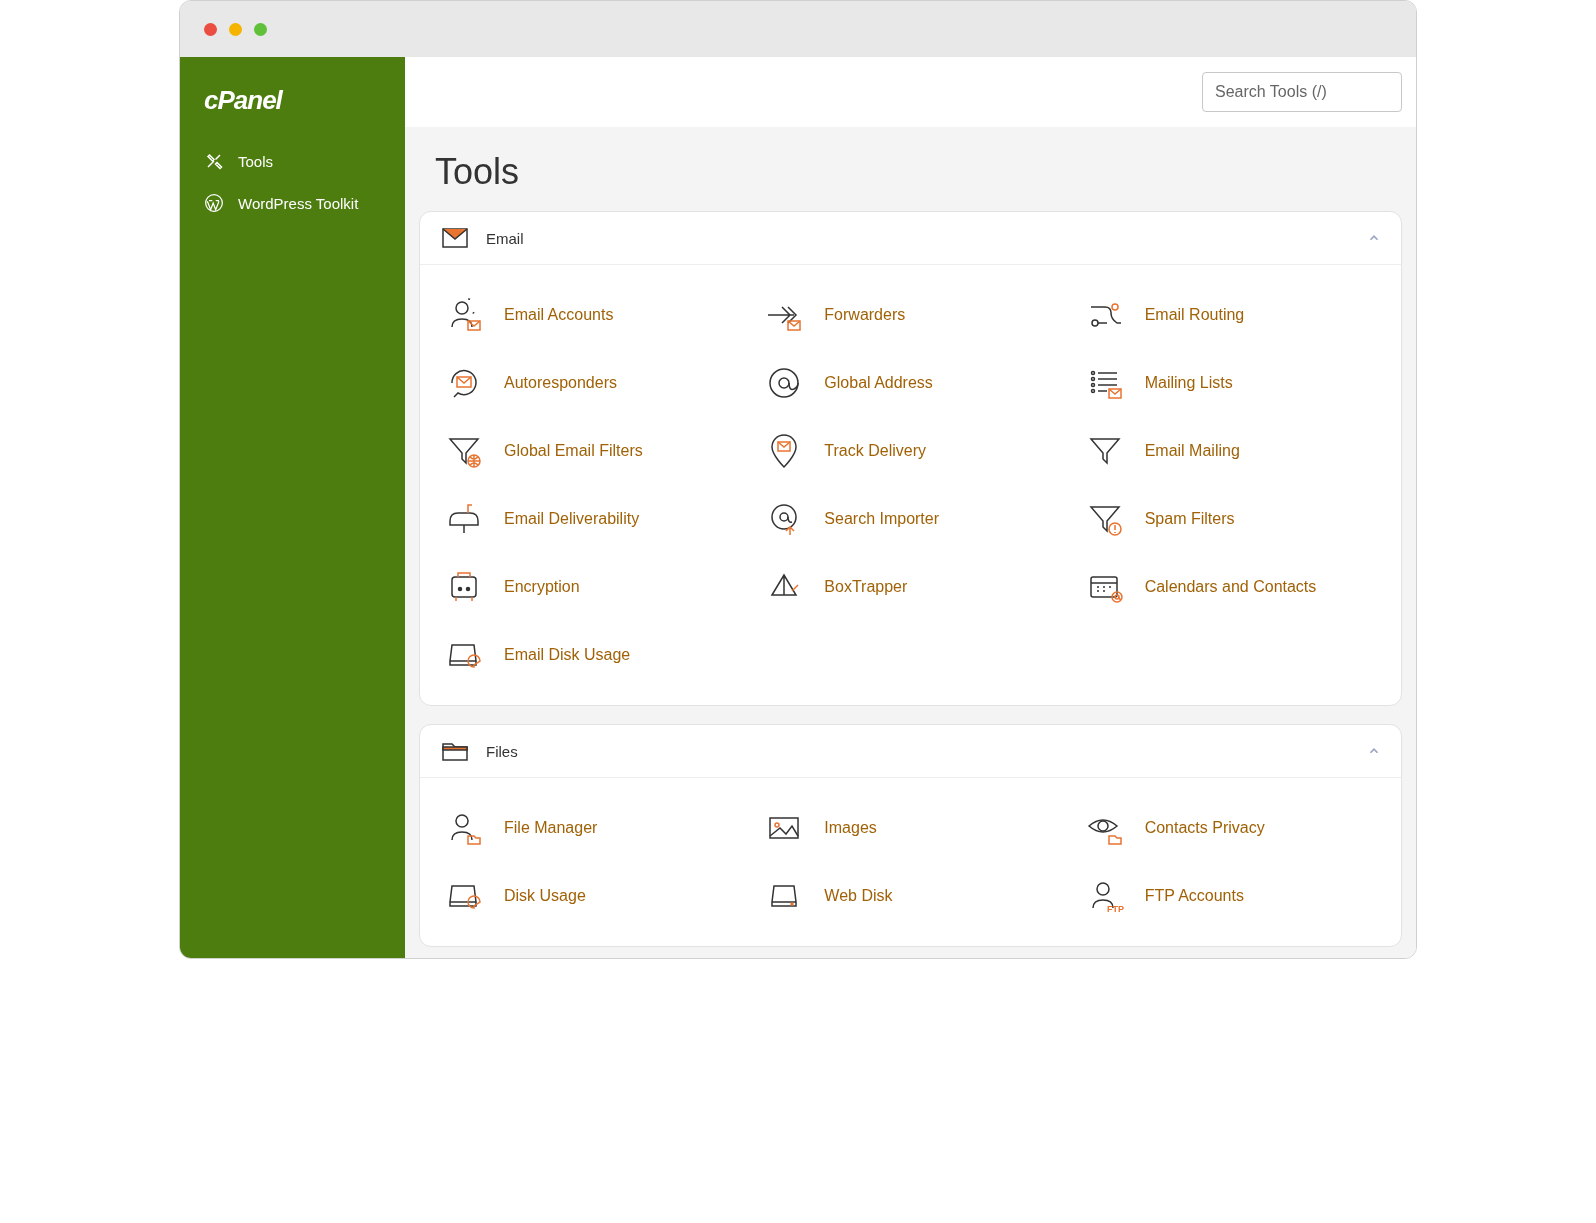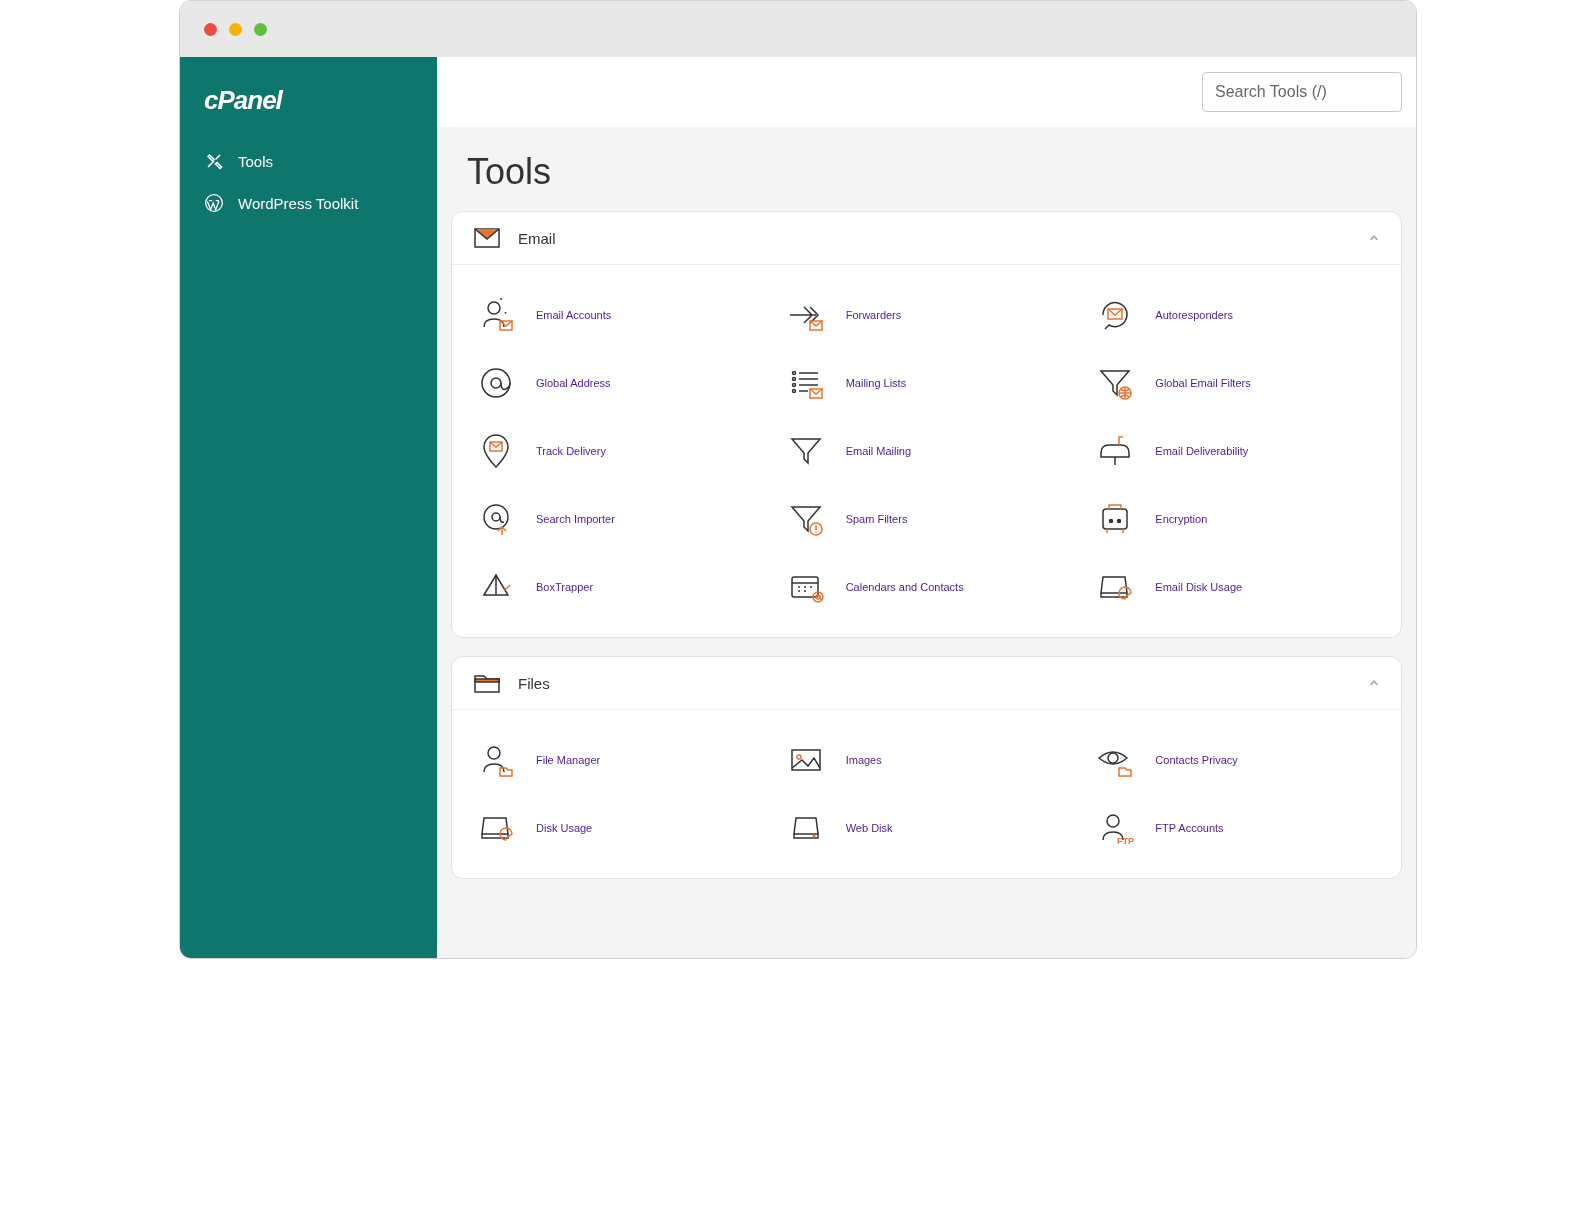--- a/index.html
+++ b/index.html
@@ -4,37 +4,37 @@
 <style>
 * { box-sizing: border-box; margin: 0; padding: 0; }
 body { font-family: -apple-system, "Helvetica Neue", Arial, sans-serif; background: #fff; }
 .window { width: 1238px; height: 959px; margin: 0 auto; border: 1px solid #d0d0d0; border-radius: 12px; overflow: hidden; background: #fff; position: relative; }
 .titlebar { height: 56px; background: #e8e8e8; display: flex; align-items: center; padding-left: 24px; gap: 12px; }
 .dot { width: 13px; height: 13px; border-radius: 50%; }
 .dot.r { background: #ec4d42; }
 .dot.y { background: #f5b400; }
 .dot.g { background: #60c03a; }
 .body { display: flex; height: calc(100% - 56px); }
-.sidebar { width: 257px; background: #0f766e; color: #fff; padding-top: 18px; flex-shrink: 0; }
+.sidebar { width: 225px; background: #4d7c0f; color: #fff; padding-top: 18px; flex-shrink: 0; }
 .logo { color: #fff; font-size: 26px; font-weight: 700; font-style: italic; padding: 10px 24px 24px 24px; letter-spacing: -1px; }
 .nav-item { display: flex; align-items: center; gap: 14px; padding: 11px 24px; font-size: 15px; cursor: pointer; }
 .nav-item .ico { width: 20px; height: 20px; display: flex; align-items: center; justify-content: center; }
 .main { flex: 1; background: #f4f4f4; overflow-y: auto; }
 .topbar { height: 70px; background: #fff; display: flex; justify-content: flex-end; align-items: center; padding: 0 14px; }
 .search { width: 200px; height: 40px; border: 1px solid #c8c8c8; border-radius: 4px; padding: 0 12px; font-size: 16px; color: #555; background: #fff; }
 .search::placeholder { color: #666; }
 .page-title { font-size: 36px; font-weight: 300; color: #333; padding: 24px 30px 18px 30px; }
 .section { background: #fff; border: 1px solid #e2e2e2; border-radius: 12px; margin: 0 14px 18px 14px; }
 .sec-header { display: flex; align-items: center; padding: 16px 22px; font-size: 15px; color: #333; border-bottom: 1px solid #eee; position: relative; }
 .sec-header .sec-ico { width: 26px; height: 20px; margin-right: 18px; }
 .sec-header .chev { position: absolute; right: 20px; color: #9aa6c2; }
 .grid { display: grid; grid-template-columns: repeat(3, 1fr); padding: 16px 10px; }
 .tool { display: flex; align-items: center; gap: 20px; padding: 14px 14px; cursor: pointer; }
 .tool-ico { width: 40px; height: 40px; flex-shrink: 0; display: flex; align-items: center; justify-content: center; font-weight: bold; }
-.tool-label { color: #4c1d95; font-size: 11px; }
+.tool-label { color: #a16207; font-size: 16px; }
 svg { display: block; }
 </style>
 </head>
 <body>
 
 <div class="window">
   <div class="titlebar">
     <div class="dot r"></div>
     <div class="dot y"></div>
     <div class="dot g"></div>
@@ -99,20 +99,30 @@
           <div class="tool">
             <span class="tool-ico">
                 <svg width="40" height="40" viewBox="0 0 40 40" fill="none" stroke="#333" stroke-width="1.5">
                   <path d="M4 20 H30 M24 12 L32 20 L24 28 M18 12 L26 20 L18 28"></path>
                   <rect x="24" y="26" width="12" height="9" stroke="#e87430"></rect>
                   <path d="M24 26 L30 31 L36 26" stroke="#e87430"></path>
                 </svg>
               </span>
             <span class="tool-label">Forwarders</span>
           </div>
+          <div class="tool">
+            <span class="tool-ico">
+                <svg width="40" height="40" viewBox="0 0 40 40" fill="none" stroke="#333" stroke-width="1.5">
+                  <circle cx="10" cy="28" r="3"></circle>
+                  <circle cx="30" cy="12" r="3" stroke="#e87430"></circle>
+                  <path d="M6 12 H20 Q26 12 26 18 T32 28 H36 M13 28 H22"></path>
+                </svg>
+              </span>
+            <span class="tool-label">Email Routing</span>
+          </div>
 
           <div class="tool">
             <span class="tool-ico">
                 <svg width="40" height="40" viewBox="0 0 40 40" fill="none" stroke="#333" stroke-width="1.5">
                   <path d="M8 20 A12 12 0 1 1 14 30 L10 34"></path>
                   <rect x="13" y="14" width="14" height="10" stroke="#e87430"></rect>
                   <path d="M13 14 L20 20 L27 14" stroke="#e87430"></path>
                 </svg>
               </span>
             <span class="tool-label">Autoresponders</span>

